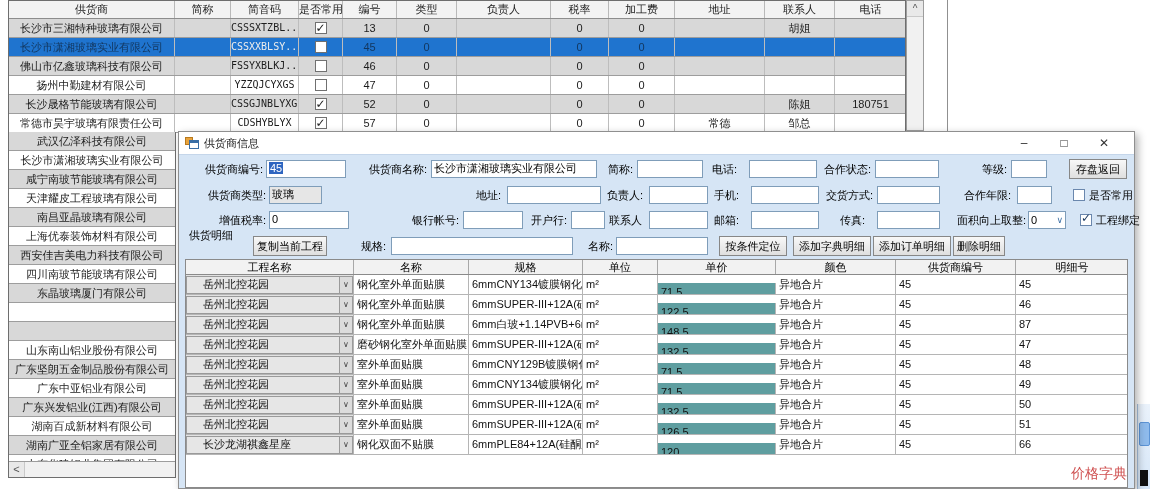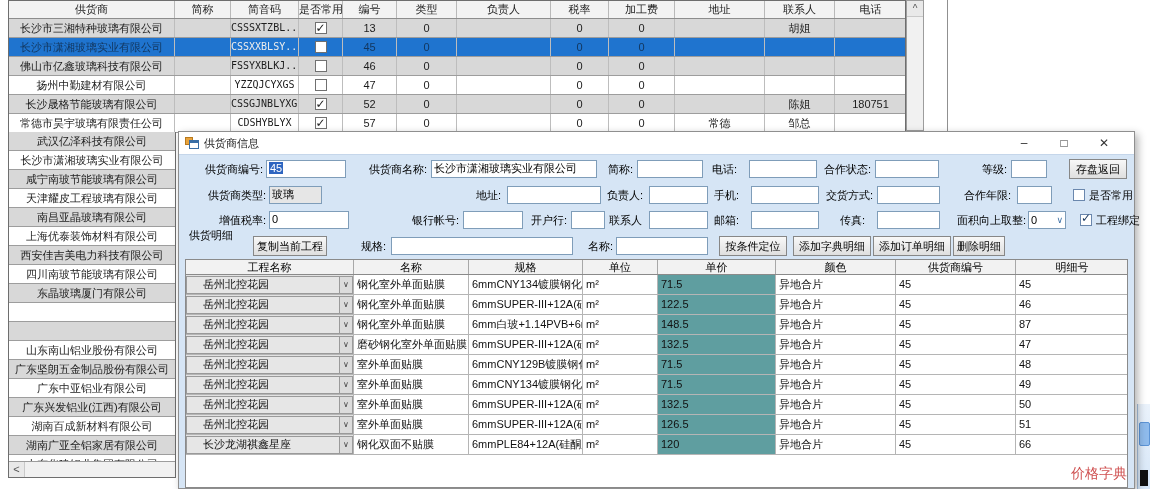--- a/index.html
+++ b/index.html
@@ -62,21 +62,21 @@
 
   .sdlabel { position:absolute; left:10px; top:73px; font-size:11px; color:#000; }
 
   
   .panel { position:absolute; left:6px; right:6px; top:104px; bottom:0; background:#fff; border:1px solid #8a8a8a; overflow:hidden; }
   .grid { position:absolute; left:0; top:0; }
   .ghead { display:flex; height:15px; background:#f2f2f2; border-bottom:1px solid #8a8a8a; }
   .gh { font-size:11px; text-align:center; line-height:14px; border-right:1px solid #a8a8a8; overflow:hidden; white-space:nowrap; flex:none; }
   .grow { display:flex; height:20px; border-bottom:1px solid #b5b5b5; background:#fff; }
   .gc { font-size:11px; color:#111; line-height:19px; padding:0 3px; border-right:1px solid #b5b5b5; overflow:hidden; white-space:nowrap; flex:none; }
-  .gc.price { background:var(--price-cell); }
+  .gc.price { background:var(--price-cell);margin-top:8px; }
   .gc.combo { background:#e2e2e2; display:flex; align-items:center; padding:0; }
   .combo-in { flex:1; border:1px solid #9a9a9a; height:18px; margin:0px; display:flex; align-items:center; background:#e6e6e6; }
   .combo-tx { flex:1; font-size:11px; padding-left:16px; overflow:hidden; white-space:nowrap; }
   .combo-dd { width:13px; text-align:center; font-size:8px; color:#444; border-left:1px solid #9a9a9a; background:#dcdcdc; line-height:16px; }
   .footer { position:absolute; left:0; right:0; top:205px; text-align:right; font-size:14px; color:var(--footer-red); }
 </style>
 </head>
 <body>
 
 <div class="screen">

